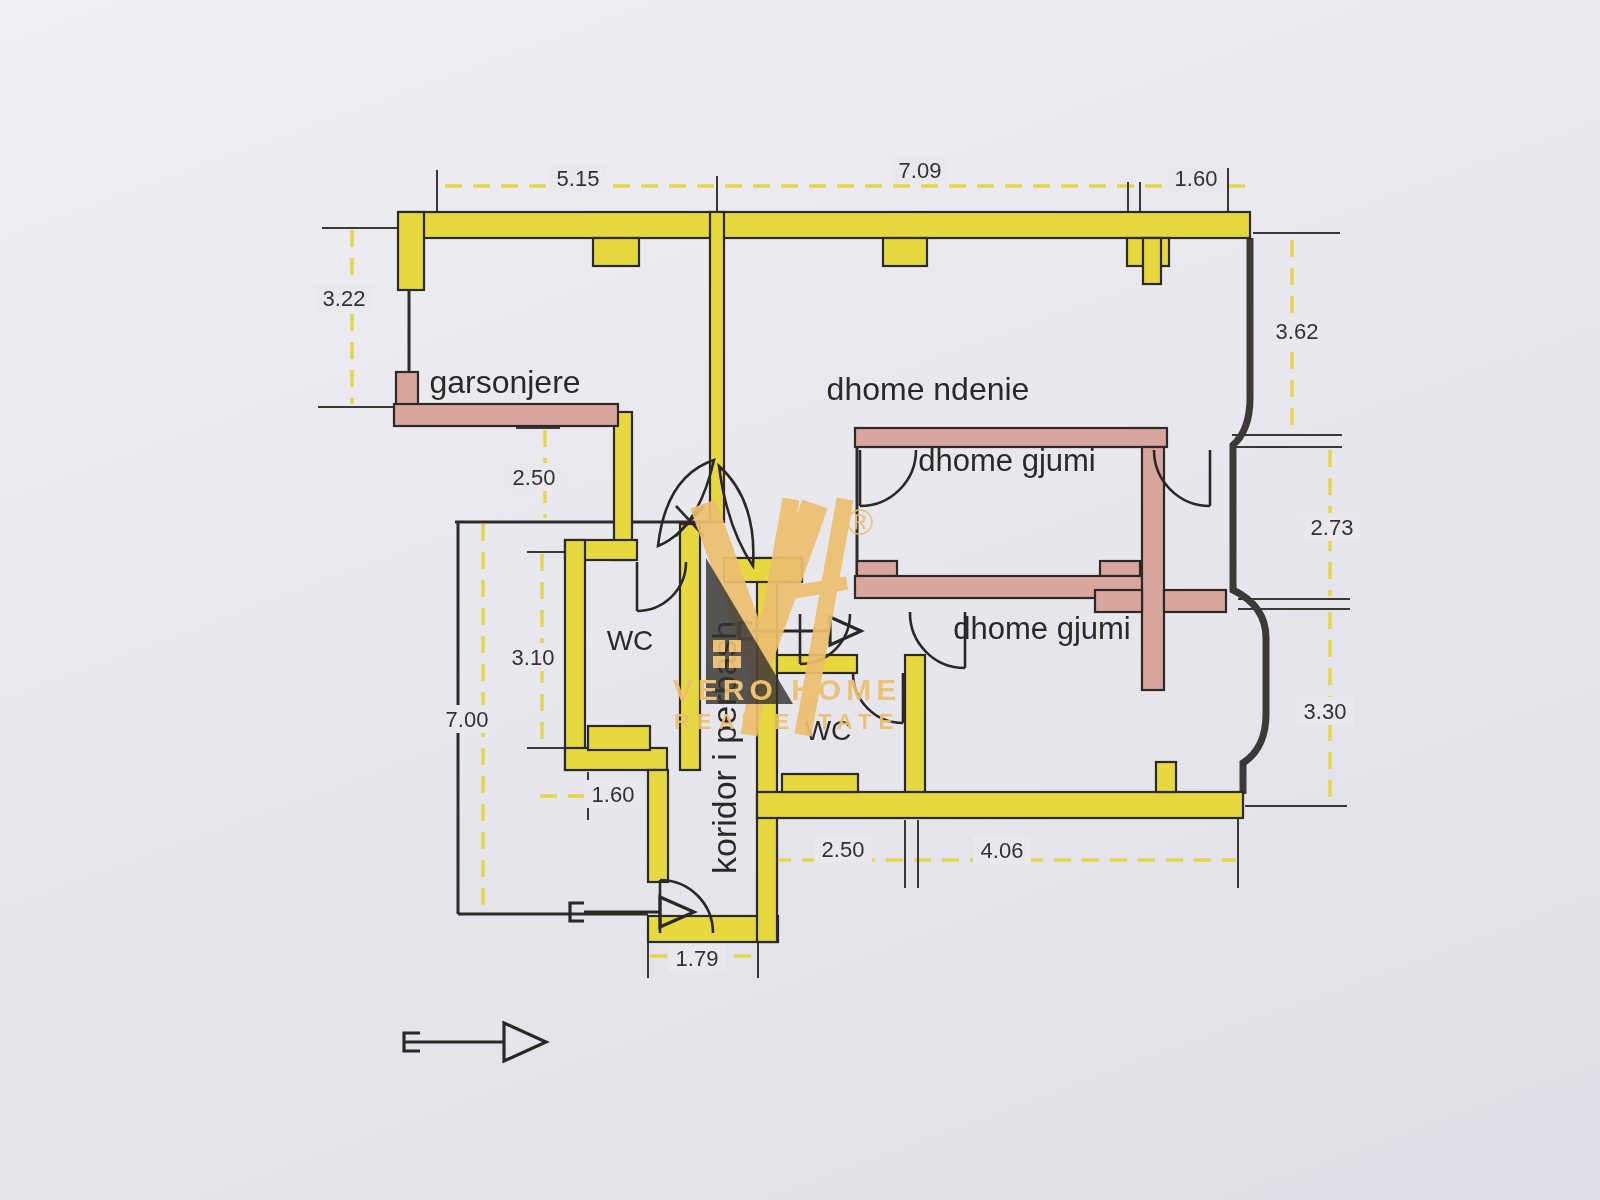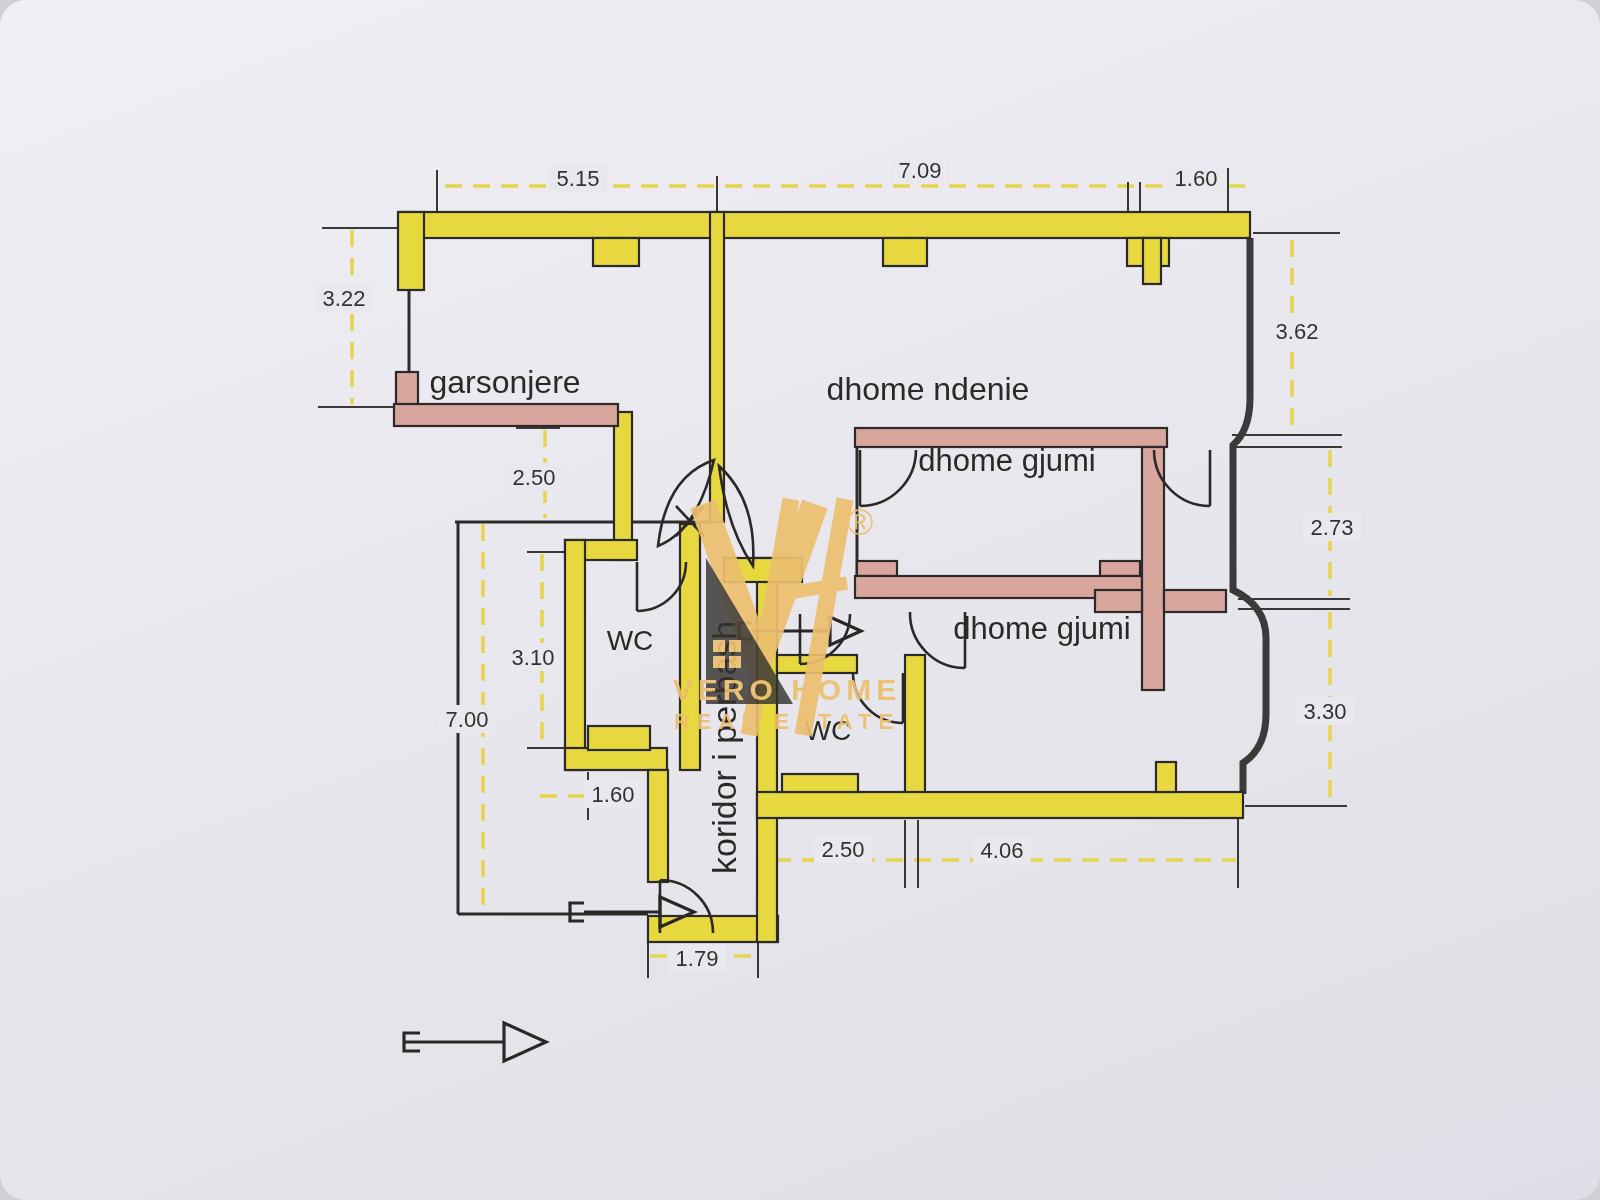--- a/index.html
+++ b/index.html
@@ -1,18 +1,18 @@
 <!DOCTYPE html>
 <html><head>
 <meta charset="utf-8">
 <style>
   html,body{margin:0;padding:0;background:#cfd0d6;}
   #stage{position:relative;width:1600px;height:1200px;overflow:hidden;
          background:linear-gradient(160deg,#f0eff4 0%,#eae9ef 35%,#e6e5eb 60%,#dedfe6 100%);
-         font-family:"Liberation Sans", sans-serif;border-radius:26px;}
+         font-family:"Liberation Sans", sans-serif;}
   svg{position:absolute;left:0;top:0;}
   text{font-family:"Liberation Sans", sans-serif;fill:#343230;}
   .dimtxt{font-size:22px;}
   .roomtxt{font-size:31px;fill:#2b2927;}
   .plate{fill:#e9e8ee;}
   .wy{fill:#e7d840;stroke:#2b2a28;stroke-width:2.2;}
   .wp{fill:#d9a69e;stroke:#2b2a28;stroke-width:2.2;}
   .thin{stroke:#2e2c2a;stroke-width:3;fill:none;}
   .tick{stroke:#3a3836;stroke-width:2;fill:none;}
   .dash{stroke:#e4d54b;stroke-width:3.5;fill:none;stroke-dasharray:17 11;}

